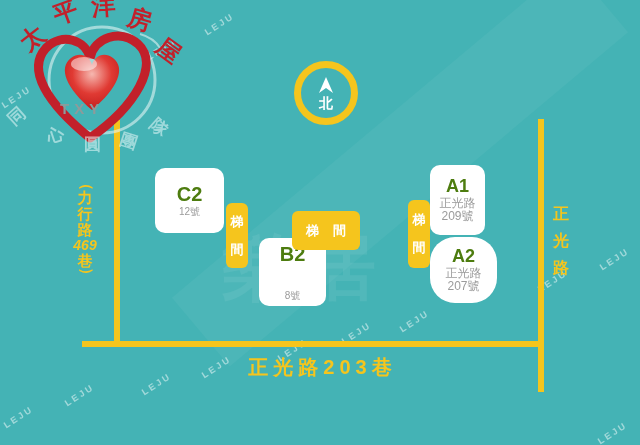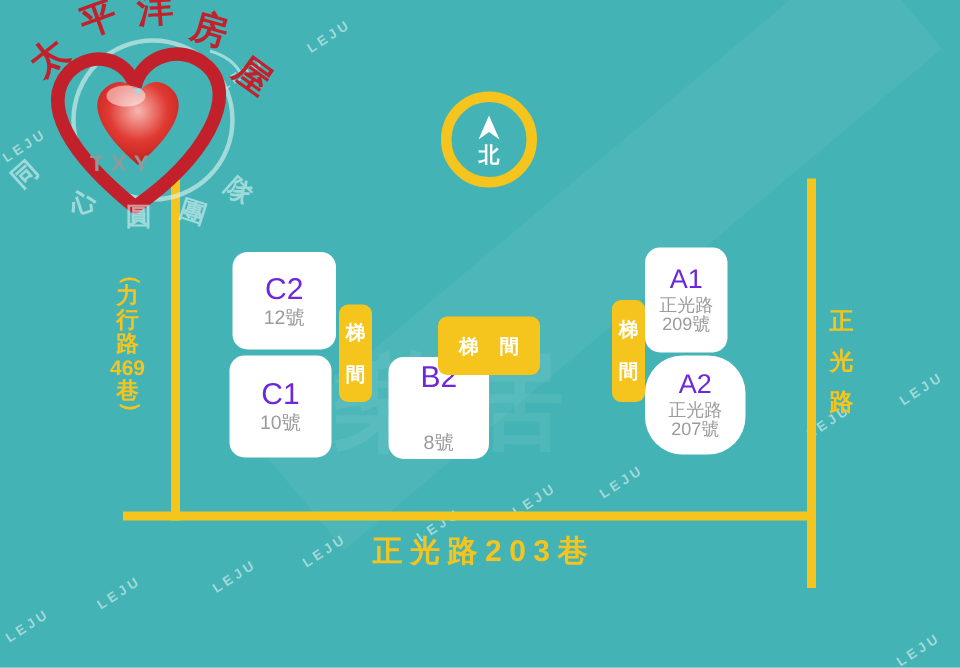--- a/index.html
+++ b/index.html
@@ -29,21 +29,21 @@
   .road-right-v{left:538px;top:119px;width:6px;height:273px;}
   .road-bottom-h{left:82px;top:341px;width:462px;height:6px;}
   
   .street{color:#f5c51d;font-weight:bold;}
   .street-left{
     position:absolute;left:70px;top:177px;width:30px;
     display:flex;flex-direction:column;align-items:center;gap:1px;
     font-size:15px;line-height:1.0;
   }
   .street-left .paren{transform:rotate(90deg);display:block;height:12px;line-height:10px;}
-  .street-left .num{font-size:14px;letter-spacing:0;}
+  .street-left .num{font-size:14px;letter-spacing:0;font-style:italic;}
   .street-right{
     position:absolute;left:549px;top:204px;width:24px;
     display:flex;flex-direction:column;align-items:center;gap:6px;
     font-size:16px;
   }
   .street-bottom{
     position:absolute;left:240px;top:354px;width:160px;
     text-align:center;font-size:20px;letter-spacing:5px;text-indent:5px;
   }
   
@@ -52,22 +52,22 @@
     border:7px solid #f5c51d;border-radius:50%;
     display:flex;flex-direction:column;align-items:center;justify-content:center;
   }
   .compass .north-label{color:#fff;font-size:14px;font-weight:bold;line-height:1;margin-top:2px;}
   
   .block{
     position:absolute;background:#fff;border-radius:10px;
     display:flex;flex-direction:column;align-items:center;justify-content:center;
     text-align:center;line-height:1.15;
   }
-  .block .b-title{color:#6d28d9;font-size:20px;font-weight:normal;}
-  .block .b-sub{color:#9b9b9b;font-size:13px;}
+  .block .b-title{color:#4d7c0f;font-size:20px;font-weight:bold;}
+  .block .b-sub{color:#9b9b9b;font-size:10px;}
   .blk-c2{left:155px;top:168px;width:69px;height:65px;}
   .blk-c1{left:153px;top:237px;width:68px;height:68px;}
   .blk-b2{left:259px;top:238px;width:67px;height:68px;gap:24px;}
   .blk-b1{left:329px;top:238px;width:68px;height:68px;}
   .blk-a1{left:430px;top:165px;width:55px;height:70px;}
   .blk-a2{left:430px;top:237px;width:67px;height:66px;border-radius:25px;}
   .blk-a1 .b-title,.blk-a2 .b-title{font-size:18px;}
   .blk-a1 .b-sub,.blk-a2 .b-sub{font-size:12px;}
   
   .stair{
@@ -131,24 +131,20 @@
     <svg width="18" height="17" viewBox="0 0 18 17">
       <path d="M9 0 L16 16 L9 11 L2 16 Z" fill="#ffffff"></path>
     </svg>
     <div class="north-label">北</div>
   </div>
 
   <div class="block blk-c2">
     <div class="b-title">C2</div>
     <div class="b-sub">12號</div>
   </div>
-  <div class="block blk-c1">
-    <div class="b-title">C1</div>
-    <div class="b-sub">10號</div>
-  </div>
   <div class="block blk-b2">
     <div class="b-title">B2</div>
     <div class="b-sub">8號</div>
   </div>
   <div class="block blk-a1">
     <div class="b-title">A1</div>
     <div class="b-sub">正光路</div>
     <div class="b-sub">209號</div>
   </div>
   <div class="block blk-a2">

